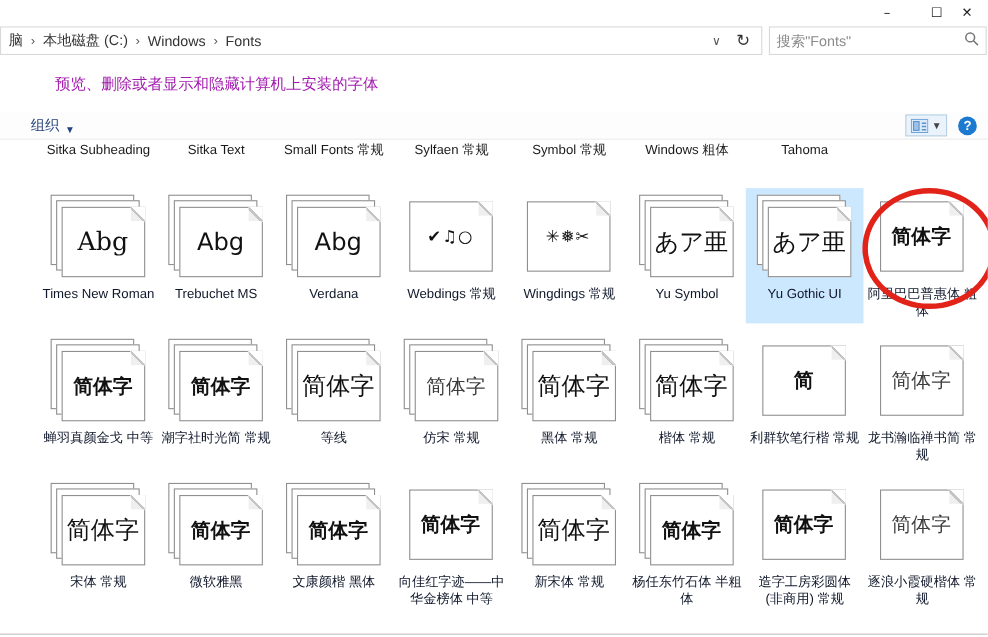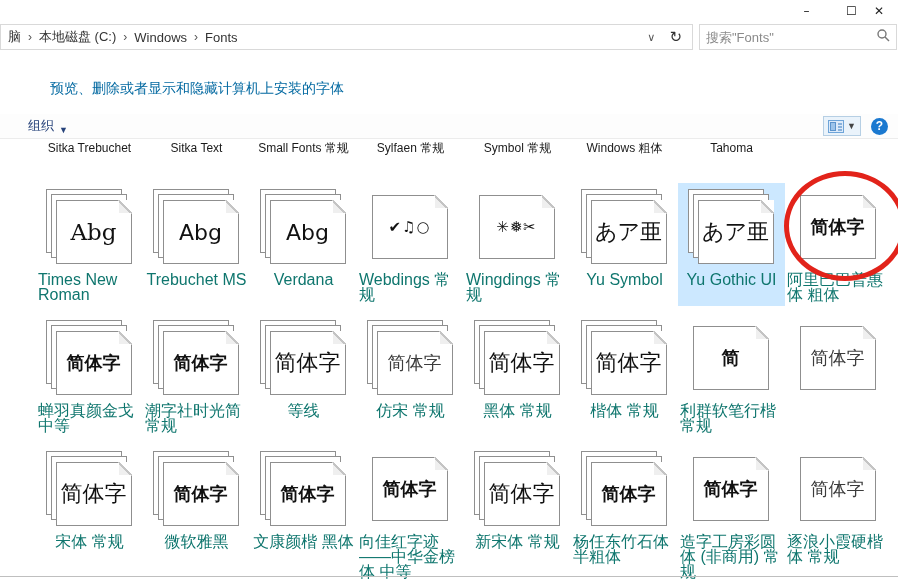--- a/index.html
+++ b/index.html
@@ -35,21 +35,21 @@
     padding: 0 6px; background: #fff;
   }
   .search-input {
     border: none; outline: none; flex: 1; font-size: 13px; color: #444; min-width: 0;
     font-family: "Liberation Sans", "DejaVu Sans", sans-serif;
   }
   .search-input::placeholder { color: #8a8a8a; opacity: 1; }
   .search-icon { flex: 0 0 auto; margin-left: 4px; }
 
   
-  .banner { margin: 30px 0 0 50px; font-size: 14px; color: #0369a1; }
+  .banner { margin: 18px 0 0 50px; font-size: 14px; color: #a21caf; }
 
   
   .toolbar {
     margin-top: 16px; height: 25px; display: flex; align-items: center;
     padding: 0 10px 0 28px; border-bottom: 1px solid #ececec; background: #fdfdfd;
   }
   .organize-btn { border: none; background: transparent; font-size: 13px; color: #26427a; display: flex; align-items: flex-end; gap: 5px; }
   .caret { font-size: 9px; color: #26427a; }
   .toolbar-right { margin-left: auto; display: flex; align-items: center; gap: 10px; }
   .view-btn { border: 1px solid #b6cfe4; background: #eaf3fb; height: 20px; display: flex; align-items: center; gap: 3px; padding: 0 4px; }
@@ -90,22 +90,22 @@
     position: absolute; inset: 0; display: flex; align-items: center; justify-content: center;
     color: #111; overflow: hidden; white-space: nowrap;
   }
   .v-serif { font-family: "DejaVu Serif", "Liberation Serif", serif; font-size: 23px; }
   .v-sans { font-family: "DejaVu Sans", "Liberation Sans", sans-serif; font-size: 22px; }
   .v-symbols { font-family: "DejaVu Sans", sans-serif; font-size: 15px; letter-spacing: 1px; }
   .v-cjk { font-size: 22px; }
   .v-cjk-bold { font-size: 18px; font-weight: bold; }
   .v-cjk-light { font-size: 18px; font-weight: 300; color: #3c3c3c; }
   .label {
-    margin-top: 6px; font-size: 16px; line-height: 15px; 
-    max-width: 105px; color: #0f766e;
+    margin-top: 6px; font-size: 12px; line-height: 15px; text-align: center;
+    max-width: 105px; color: #0f172a;
   }
 
   
   .red-circle {
     position: absolute; left: 784px; top: 171px; width: 122px; height: 110px;
     border: 5px solid #e2231a; border-radius: 50%; pointer-events: none; z-index: 5;
   }
 
   .bottom-divider { position: absolute; left: 0; right: 0; bottom: 2px; border-top: 1px solid #bfbfbf; }
 </style>
@@ -162,21 +162,21 @@
           <line x1="10" y1="10" x2="14" y2="10" stroke="#5b93cc" stroke-width="1.3"></line>
         </svg>
         <span class="caret">▼</span>
       </button>
       <button class="help-btn">?</button>
     </span>
   </div>
 
   <div class="grid-area">
     <div class="partial-row" id="partial-row">
-        <div class="plabel">Sitka Trebuchet</div>
+        <div class="plabel">Sitka Subheading</div>
         <div class="plabel">Sitka Text</div>
         <div class="plabel">Small Fonts 常规</div>
         <div class="plabel">Sylfaen 常规</div>
         <div class="plabel">Symbol 常规</div>
         <div class="plabel">Windows 粗体</div>
         <div class="plabel">Tahoma</div>
       </div>
     <div id="font-grid-rows">
         <div class="grid-row">
   <div class="font-item">
@@ -341,20 +341,21 @@
     <div class="label">利群软笔行楷 常规</div>
   </div>
 
   <div class="font-item">
     <div class="pages single">
 
       <div class="page p3 front">
         <div class="preview v-cjk-light">简体字</div>
       </div>
     </div>
+    <div class="label">龙书瀚临禅书简 常规</div>
   </div>
 </div>
         <div class="grid-row">
   <div class="font-item">
     <div class="pages">
       <div class="page p1"></div>
       <div class="page p2"></div>
       <div class="page p3 front">
         <div class="preview v-cjk">简体字</div>
       </div>

